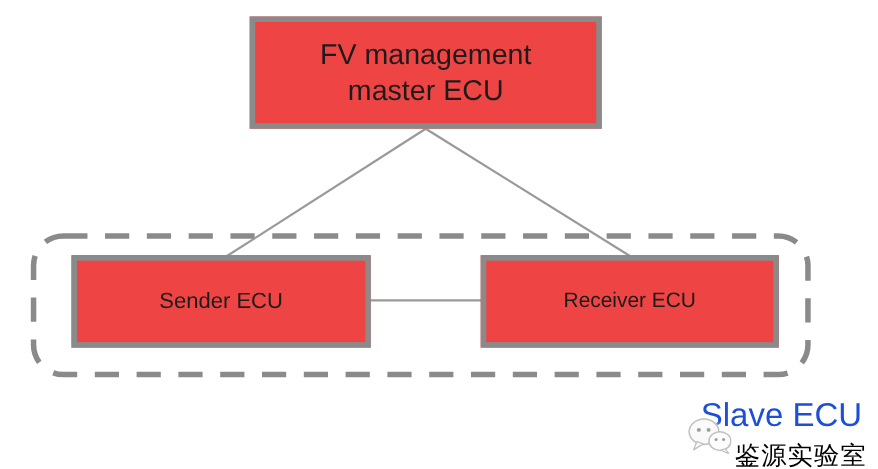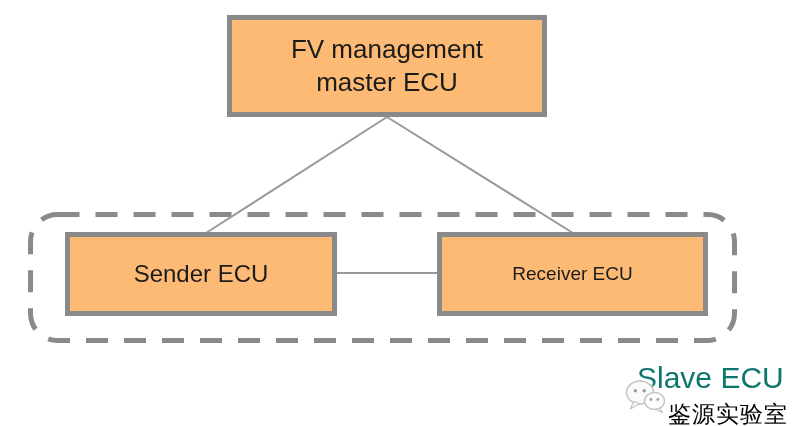--- a/index.html
+++ b/index.html
@@ -14,50 +14,50 @@
     background: #ffffff;
   }
   .lines-layer {
     position: absolute;
     left: 0; top: 0;
     width: 798px; height: 426px;
     z-index: 0;
   }
   .node {
     position: absolute;
-    background: #fdba74;
+    background: #ef4444;
     border: 5px solid #8a8a8a;
     display: flex;
     align-items: center;
     justify-content: center;
     text-align: center;
     color: #1c1c1c;
     z-index: 1;
   }
   .node span { white-space: pre-line; }
   .node-master {
     left: 227px; top: 15px;
     width: 320px; height: 102px;
     font-size: 26px; line-height: 33px;
   }
   .node-sender {
     left: 65px; top: 232px;
     width: 272px; height: 84px;
-    font-size: 24px;
+    font-size: 20px;
   }
   .node-receiver {
     left: 437px; top: 232px;
     width: 271px; height: 84px;
     font-size: 19px;
   }
   .slave-label {
     position: absolute;
     left: 637px; top: 361px;
     font-size: 30px;
-    color: #0f766e;
+    color: #1d4ed8;
     z-index: 1;
     white-space: nowrap;
   }
   .watermark {
     position: absolute;
     left: 625px; top: 379px;
     display: flex;
     align-items: flex-start;
     gap: 3px;
     z-index: 2;

